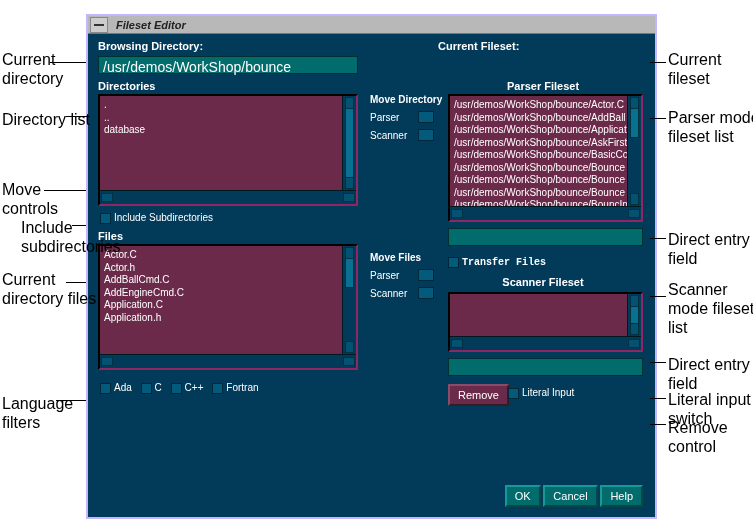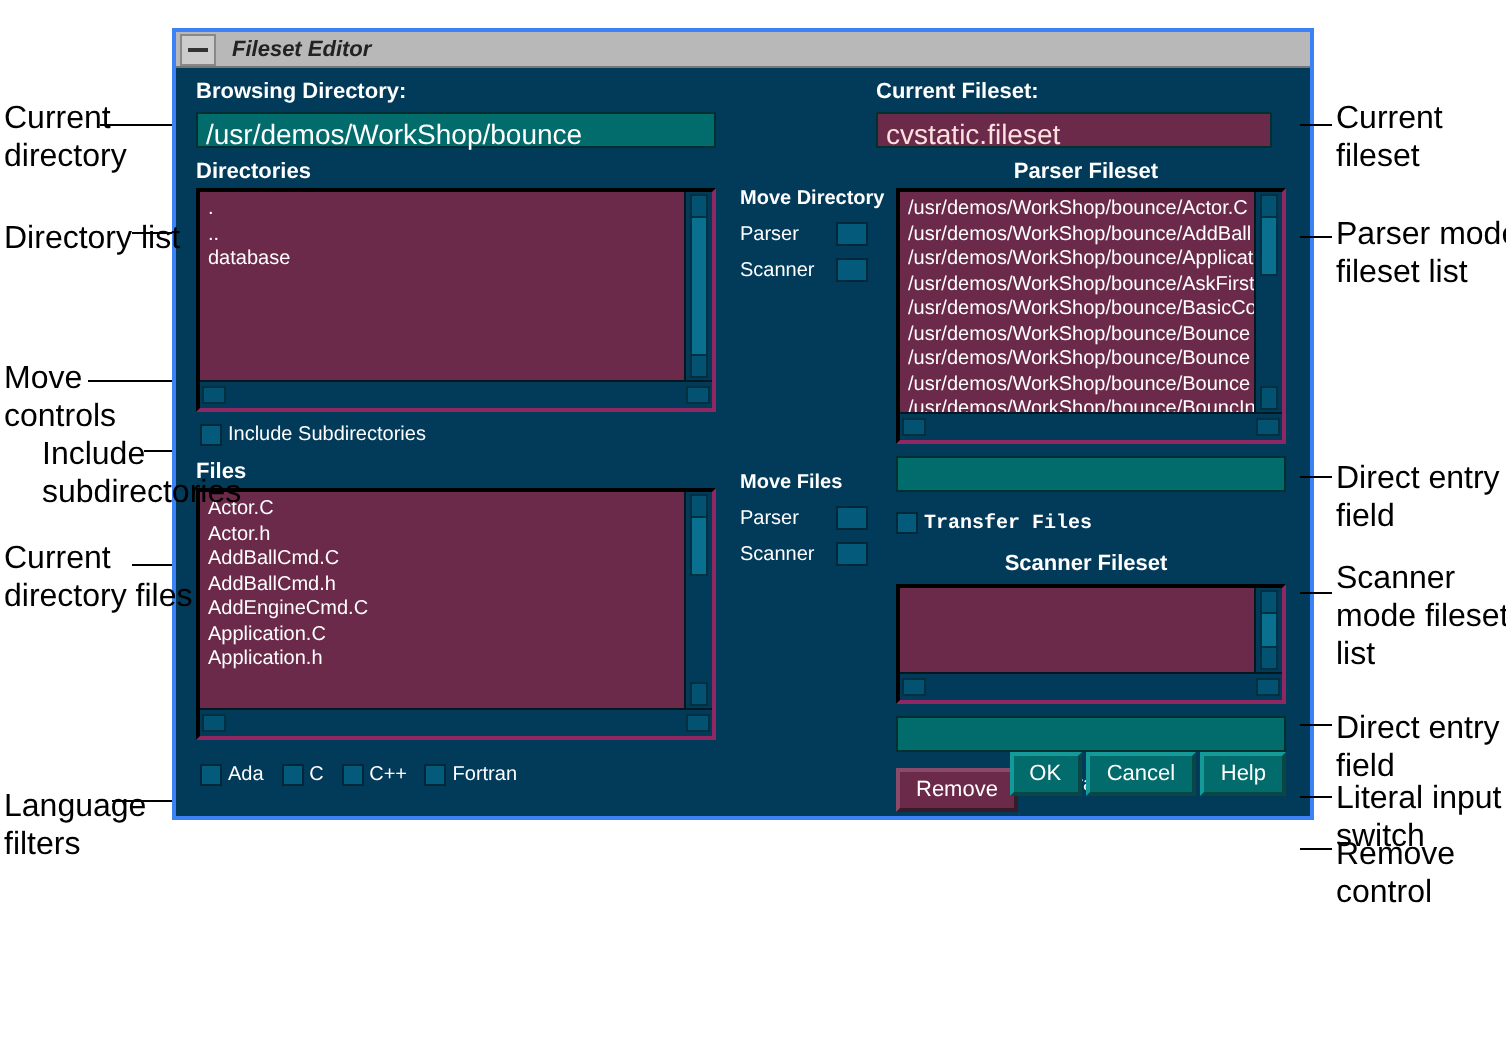--- a/index.html
+++ b/index.html
@@ -22,23 +22,23 @@
   .lead {
     position: absolute;
     height: 1px;
     background: #000;
   }
   .window {
     position: absolute;
     left: 86px;
     top: 14px;
     width: 571px;
-    height: 396px;
+    height: 505px;
     background: #023a5a;
-    border: 2px solid #3b82f6;
+    border: 2px solid #c4b5fd;
   }
   .titlebar {
     height: 18px;
     background: #b8b8b8;
     border-bottom: 1px solid #777;
     display: flex;
     align-items: center;
     font-style: italic;
     font-weight: bold;
     color: #222;
@@ -141,21 +141,20 @@
   <div class="titlebar">
     <div class="sysbox"></div>
     <span class="ttext">Fileset Editor</span>
   </div>
   <div class="content">
 
     <div style="position:absolute; left:10px; top:6px;" class="lbl">Browsing Directory:</div>
     <div class="field" style="position:absolute; left:10px; top:22px; width:260px;"><span>/usr/demos/WorkShop/bounce</span></div>
 
     <div style="position:absolute; left:350px; top:6px;" class="lbl">Current Fileset:</div>
-    <div class="field purple" style="position:absolute; left:350px; top:22px; width:198px;"><span>cvstatic.fileset</span></div>
 
     <div style="position:absolute; left:10px; top:46px;" class="lbl">Directories</div>
 
     <div class="listbox" style="position:absolute; left:10px; top:60px; width:260px; height:112px;">
       <div class="items" id="dir-items">
           <div>.</div>
           <div>..</div>
           <div>database</div>
         </div>
       <div class="sb-v">
@@ -199,32 +198,31 @@
     <div style="position:absolute; left:12px; top:178px;">
       <span class="cb"></span><span>Include Subdirectories</span>
     </div>
 
     <div style="position:absolute; left:10px; top:196px;" class="lbl">Files</div>
     <div class="listbox" style="position:absolute; left:10px; top:210px; width:260px; height:126px;">
       <div class="items" id="file-items">
           <div>Actor.C</div>
           <div>Actor.h</div>
           <div>AddBallCmd.C</div>
-          <div>AddBallCmd.h</div>
           <div>AddEngineCmd.C</div>
           <div>Application.C</div>
           <div>Application.h</div>
         </div>
       <div class="sb-v">
           <div class="thumb" style="top:12px; height:30px;"></div>
         </div>
       <div class="sb-h"></div>
     </div>
 
-    <div class="movegrp" style="position:absolute; left:282px; top:202px;">
+    <div class="movegrp" style="position:absolute; left:282px; top:218px;">
       <div class="mlabel">Move Files</div>
       <div class="row">
           <span class="txt">Parser</span>
           <span class="arrow"></span>
         </div>
       <div class="row">
           <span class="txt">Scanner</span>
           <span class="arrow"></span>
         </div>
     </div>

